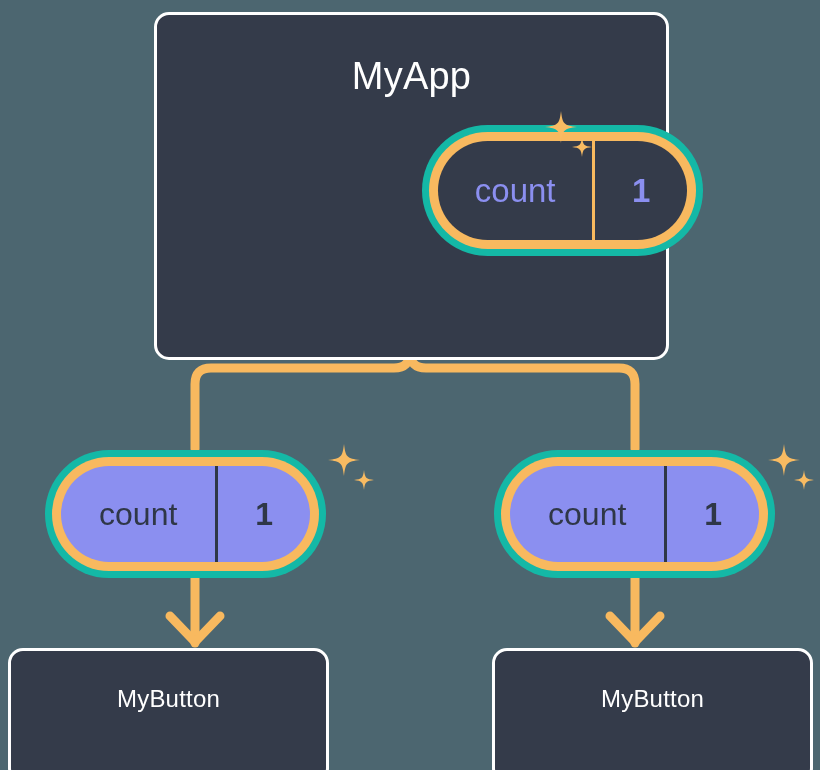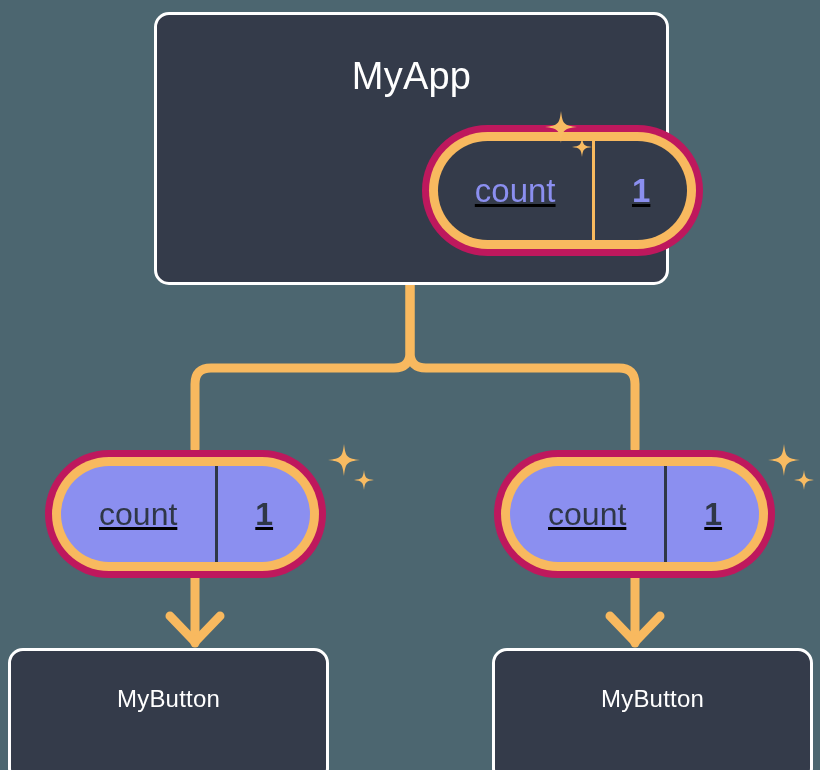--- a/index.html
+++ b/index.html
@@ -46,21 +46,21 @@
     text-align: center;
     color: #ffffff;
     font-weight: 400;
     letter-spacing: 0.2px;
   }
 
   #card-myapp {
     left: 154px;
     top: 12px;
     width: 515px;
-    height: 273px;
+    height: 348px;
   }
   #card-myapp .card-title {
     top: 40px;
     font-size: 38px;
   }
 
   #card-mybutton-left {
     left: 8px;
     top: 648px;
     width: 321px;
@@ -75,23 +75,22 @@
   .card-button .card-title {
     top: 34px;
     font-size: 24px;
   }
 
   
   .pill {
     position: absolute;
     box-sizing: border-box;
     border-radius: 999px;
-    background: #be185d;            
+    background: #14b8a6;            
     padding: 7px;
-    text-decoration: underline;
   }
   .pill-inner {
     position: relative;
     width: 100%;
     height: 100%;
     box-sizing: border-box;
     border-radius: 999px;
     background: #f8b95f;            
     padding: 9px;
   }

